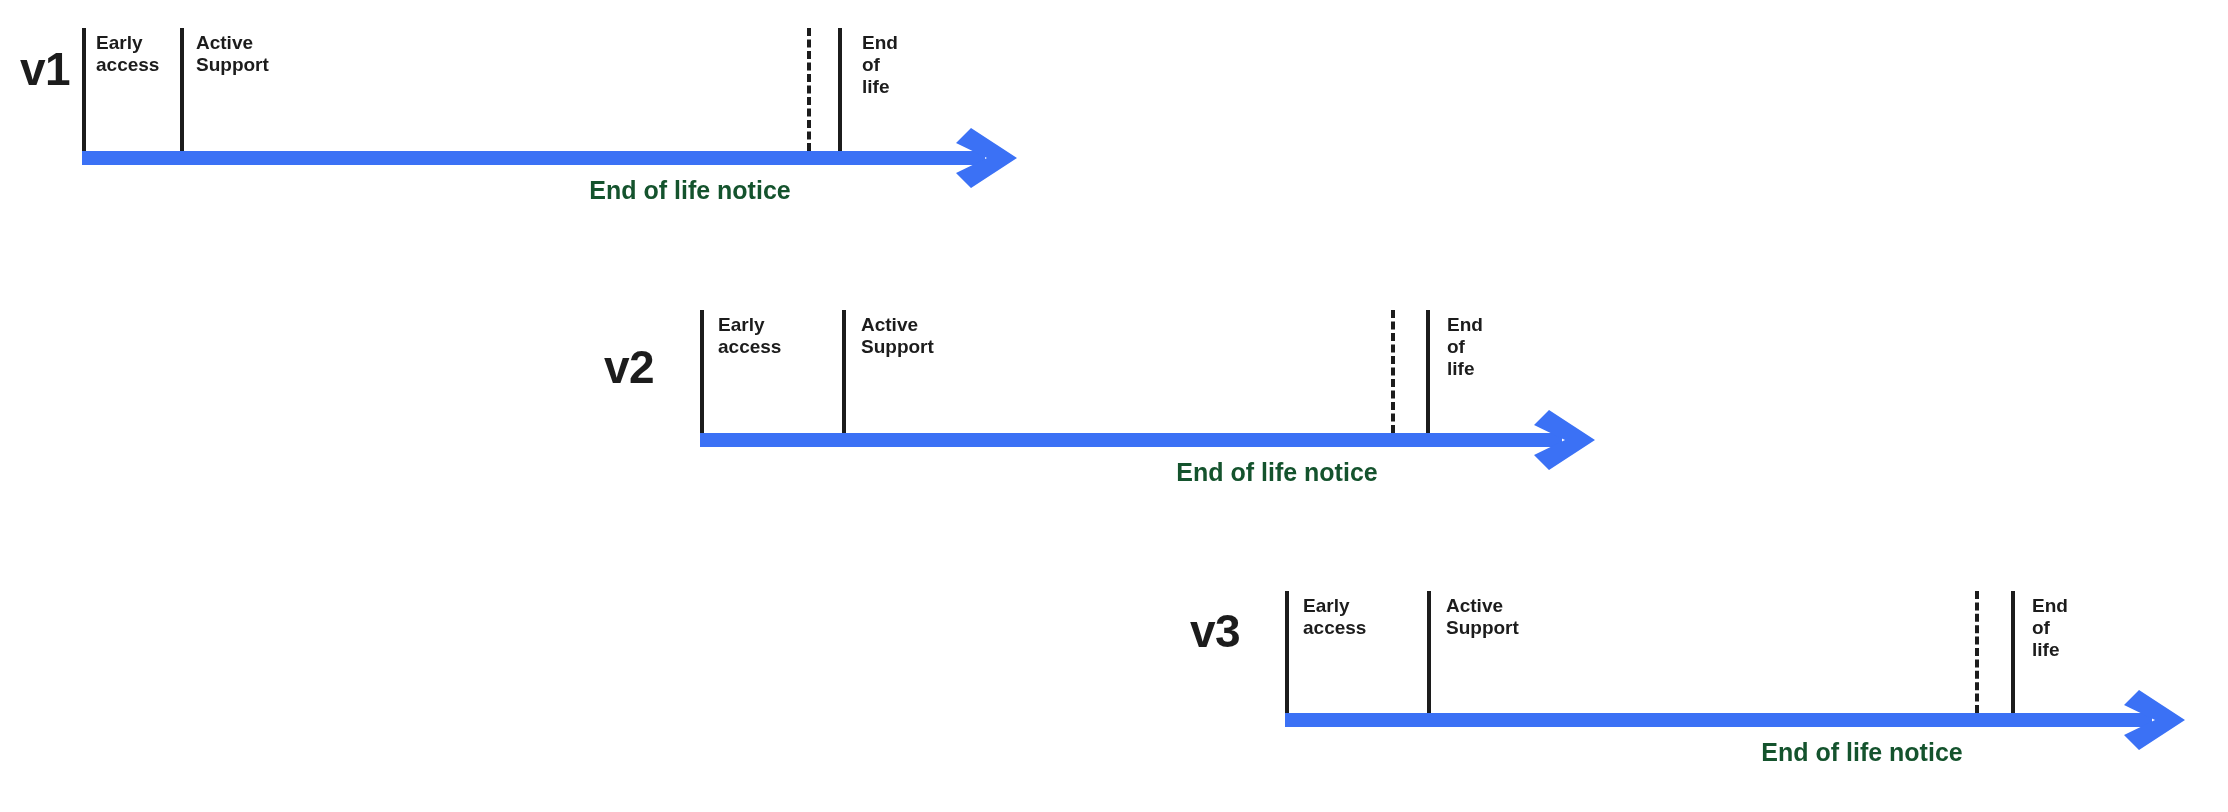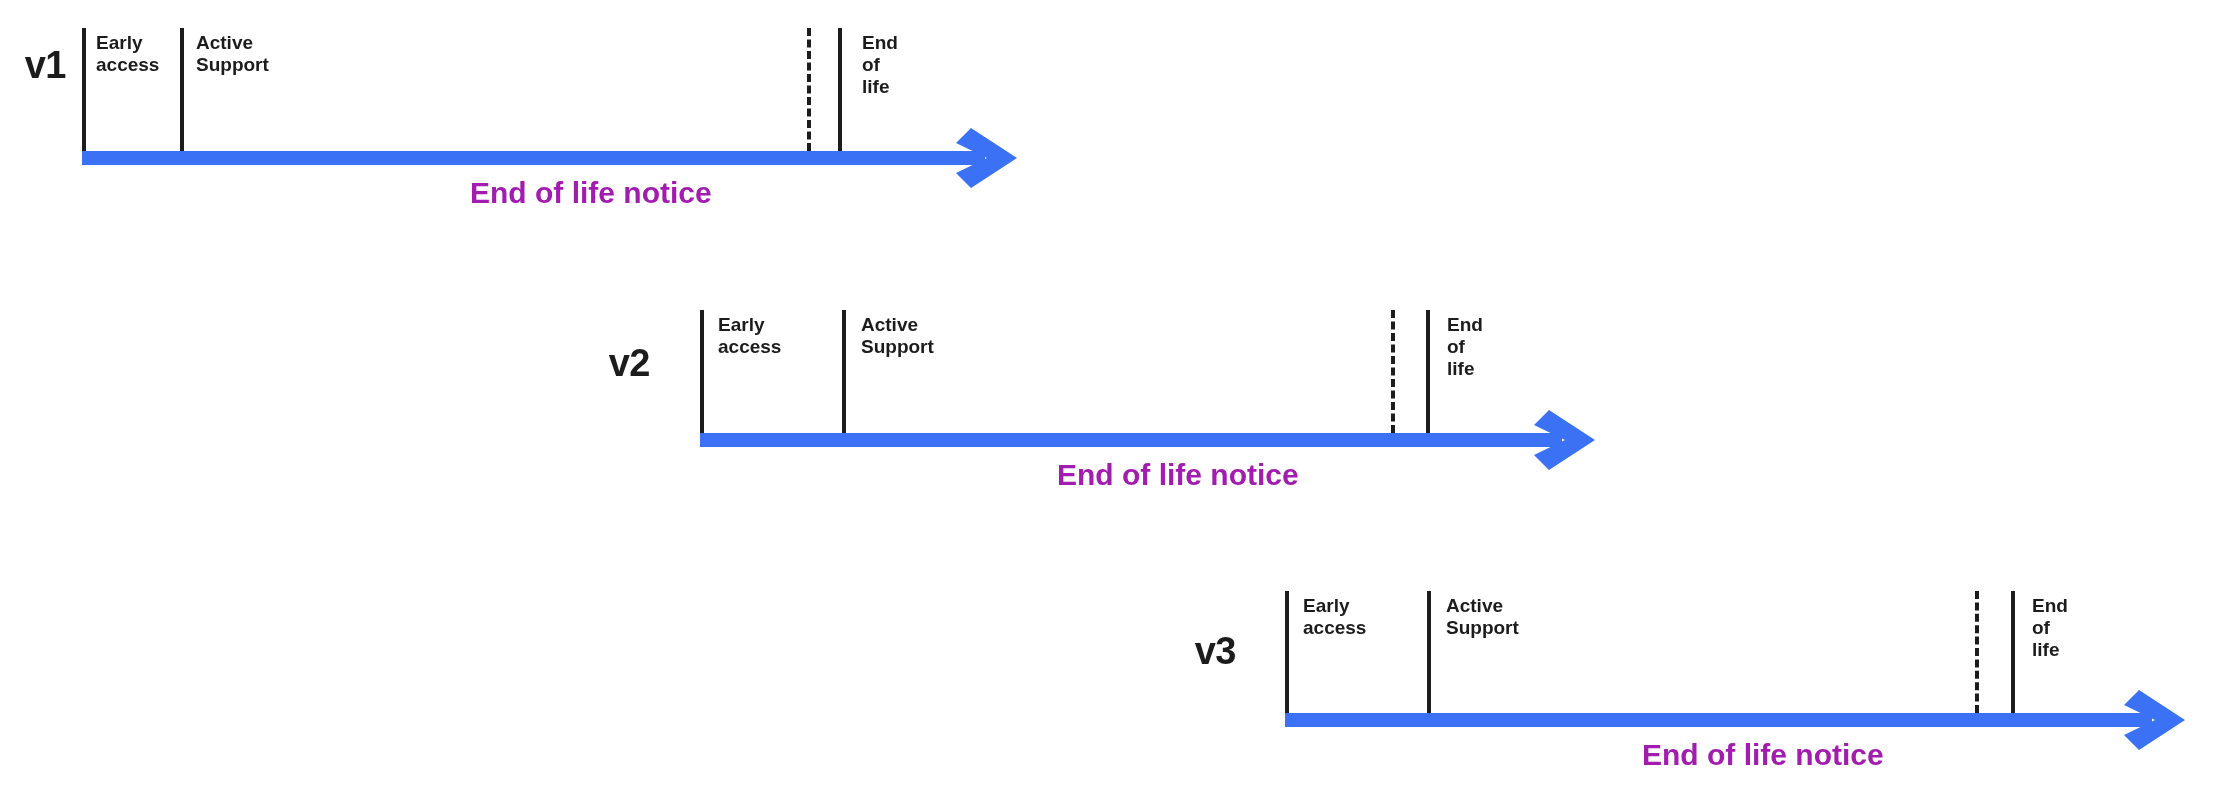--- a/index.html
+++ b/index.html
@@ -23,21 +23,21 @@
   
   .timeline-row {
     position: absolute;
     left: 0;
     top: 0;
   }
 
   
   .version-label {
     position: absolute;
-    font-size: 38px;
+    font-size: 46px;
     font-weight: bold;
     color: #1c1c1c;
     letter-spacing: -0.5px;
     line-height: 1;
     white-space: nowrap;
     text-align: right;
   }
 
   
   .tick {
@@ -70,25 +70,26 @@
   }
 
   
   .arrow-head {
     position: absolute;
   }
 
   
   .notice-label {
     position: absolute;
-    font-size: 30px;
+    font-size: 25px;
     font-weight: bold;
-    color: #a21caf;
+    color: #14532d;
     line-height: 1.16;
     white-space: nowrap;
+    text-align: center;
   }
 </style>
 </head>
 <body>
 
 <div id="canvas" style="background: rgb(255, 255, 255);">
     <div class="timeline-row">
       <div class="version-label" style="left: 20px; top: 46px; width: 46px;">v1</div>
       <div class="tick" style="left: 82px; top: 28px; height: 123px; background: rgb(28, 28, 28);"></div>
       <div class="tick" style="left: 180px; top: 28px; height: 123px; background: rgb(28, 28, 28);"></div>
@@ -114,21 +115,21 @@
 access</div>
       <div class="phase-label" style="left: 861px; top: 314px;">Active Support</div>
       <div class="phase-label" style="left: 1447px; top: 314px;">End of life</div>
       <div class="bar" style="left: 700px; top: 433px; width: 862px; background: rgb(59, 113, 245);"></div>
       <div class="arrow-head" style="left: 1532px; top: 409px; width: 64px; height: 62px;"><svg width="64" height="62" viewBox="0 0 64 62" xmlns="http://www.w3.org/2000/svg">
           <path d="M17 1 L63 31 L17 61 L2 46 L33 31 L2 16 Z" fill="#3b71f5"></path>
         </svg></div>
       <div class="notice-label" style="left: 1057px; top: 458px; width: 440px;">End of life notice</div>
     </div>
     <div class="timeline-row">
-      <div class="version-label" style="left: 1190px; top: 608px; width: 46px; margin-top: 24px;">v3</div>
+      <div class="version-label" style="left: 1190px; top: 608px; width: 46px;">v3</div>
       <div class="tick" style="left: 1285px; top: 591px; height: 122px; background: rgb(28, 28, 28);"></div>
       <div class="tick" style="left: 1427px; top: 591px; height: 122px; background: rgb(28, 28, 28);"></div>
       <div class="tick-dashed" style="left: 1975px; top: 591px; height: 122px; border-left-color: rgb(28, 28, 28);"></div>
       <div class="tick" style="left: 2011px; top: 591px; height: 122px; background: rgb(28, 28, 28);"></div>
       <div class="phase-label" style="left: 1303px; top: 595px;">Early
 access</div>
       <div class="phase-label" style="left: 1446px; top: 595px;">Active Support</div>
       <div class="phase-label" style="left: 2032px; top: 595px;">End of life</div>
       <div class="bar" style="left: 1285px; top: 713px; width: 867px; background: rgb(59, 113, 245);"></div>
       <div class="arrow-head" style="left: 2122px; top: 689px; width: 64px; height: 62px;"><svg width="64" height="62" viewBox="0 0 64 62" xmlns="http://www.w3.org/2000/svg">

